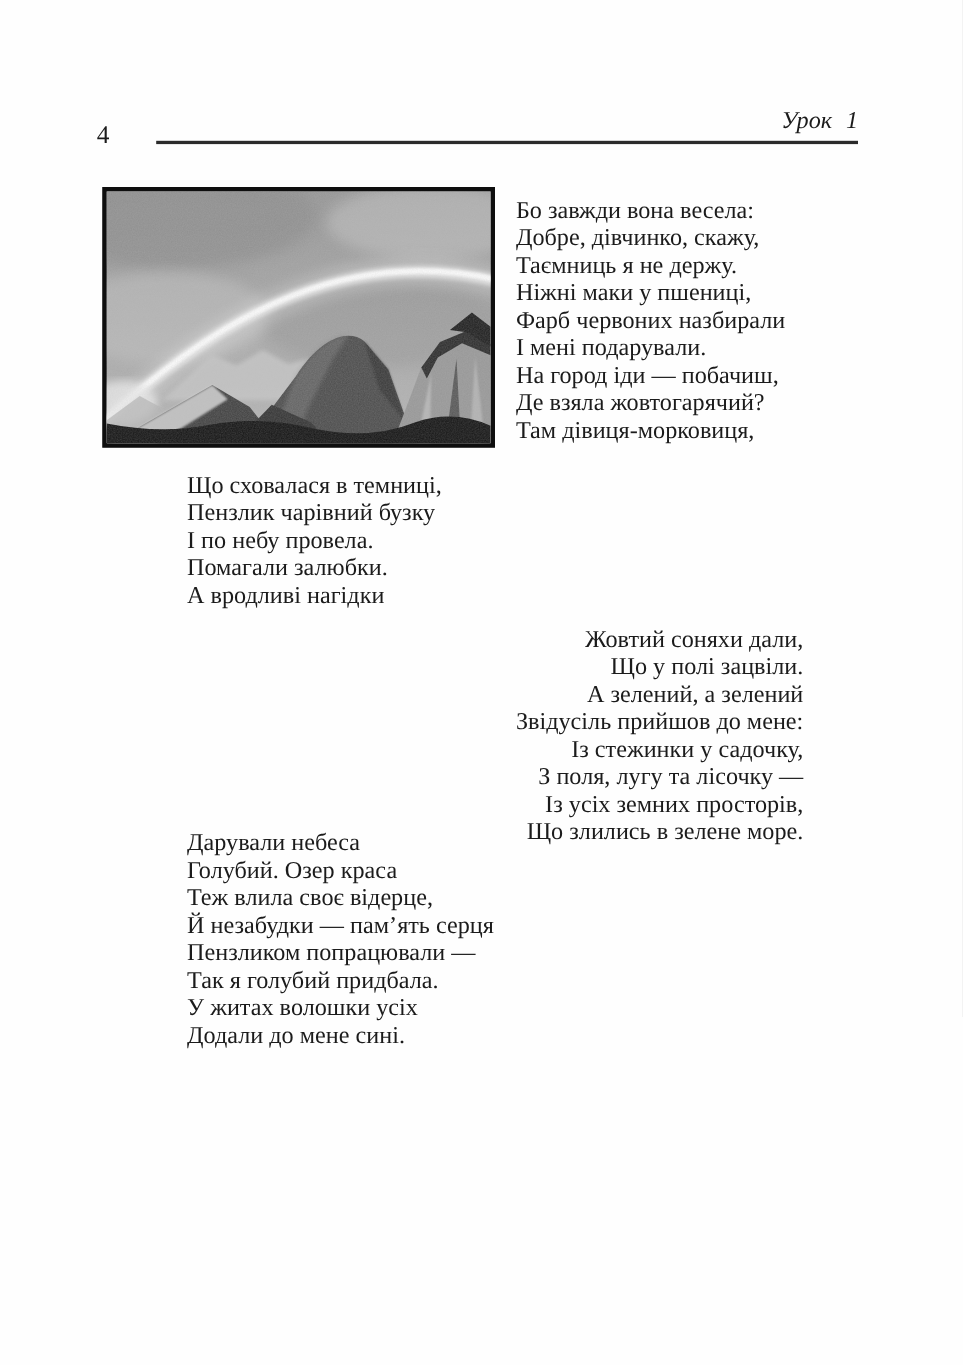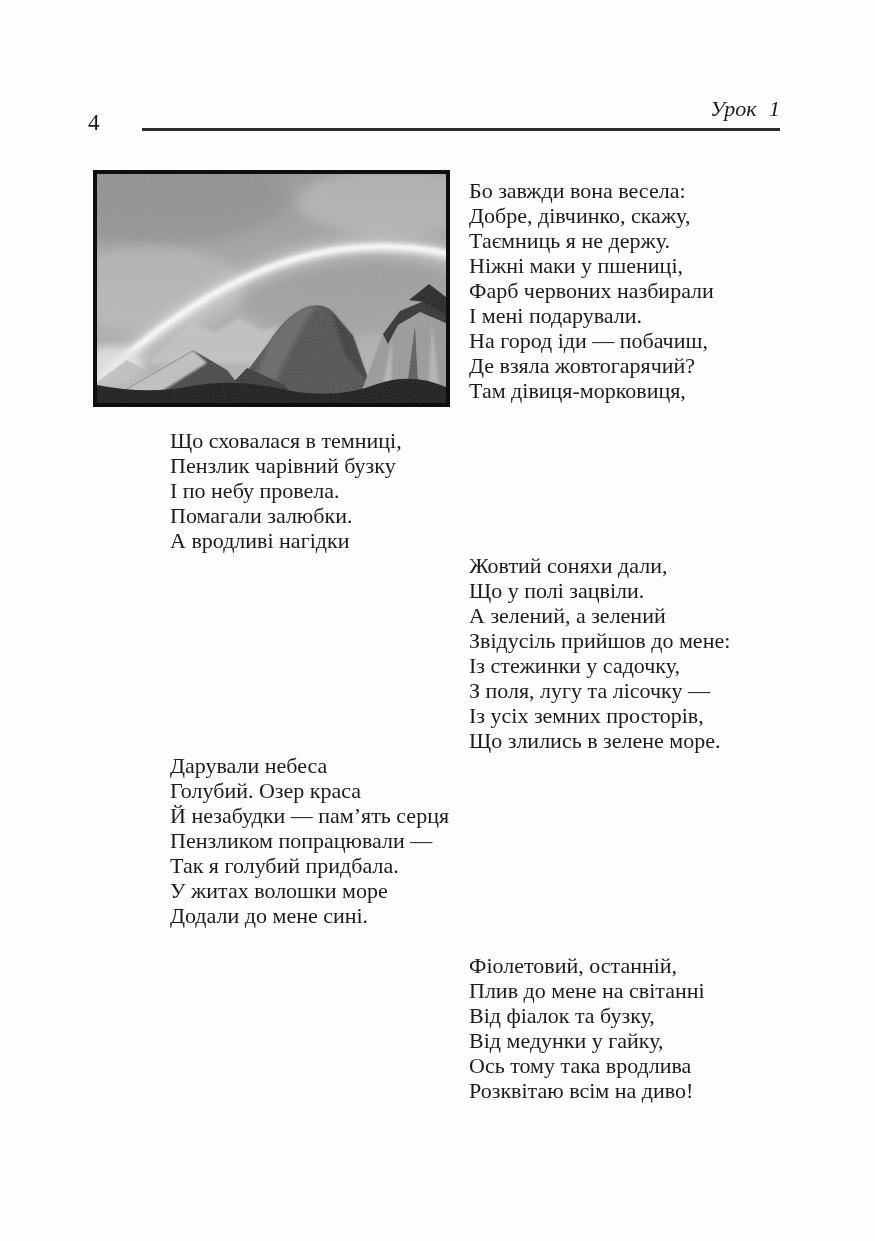--- a/index.html
+++ b/index.html
@@ -59,21 +59,21 @@
   }
   .stanza .line {
     height: 25px;
     line-height: 25px;
     white-space: nowrap;
   }
   .stanza.col-right { left: 469px; }
   .stanza.col-left  { left: 170px; }
   #stanza-1 { top: 178px; }
   #stanza-2 { top: 428px; }
-  #stanza-3 { top: 553px; }
+  #stanza-3 { top: 568px; text-align: right; }
   #stanza-4 { top: 753px; }
   #stanza-5 { top: 953px; }
 </style>
 </head>
 <body>
 
 <div class="page">
 
   <div class="page-number">4</div>
   <div class="header-rule"></div>
@@ -167,29 +167,22 @@
     <div class="line">Звідусіль прийшов до мене:</div>
     <div class="line">Із стежинки у садочку,</div>
     <div class="line">З поля, лугу та лісочку —</div>
     <div class="line">Із усіх земних просторів,</div>
     <div class="line">Що злились в зелене море.</div>
   </div>
 
   <div id="stanza-4" class="stanza col-left">
     <div class="line">Дарували небеса</div>
     <div class="line">Голубий. Озер краса</div>
+    <div class="line">Теж влила своє відерце,</div>
     <div class="line">Й незабудки — пам’ять серця</div>
     <div class="line">Пензликом попрацювали —</div>
     <div class="line">Так я голубий придбала.</div>
-    <div class="line">У житах волошки море</div>
+    <div class="line">У житах волошки усіх</div>
     <div class="line">Додали до мене сині.</div>
   </div>
 
-  <div id="stanza-5" class="stanza col-right">
-    <div class="line">Фіолетовий, останній,</div>
-    <div class="line">Плив до мене на світанні</div>
-    <div class="line">Від фіалок та бузку,</div>
-    <div class="line">Від медунки у гайку,</div>
-    <div class="line">Ось тому така вродлива</div>
-    <div class="line">Розквітаю всім на диво!</div>
-  </div>
 
 </div>
 
 </body></html>

